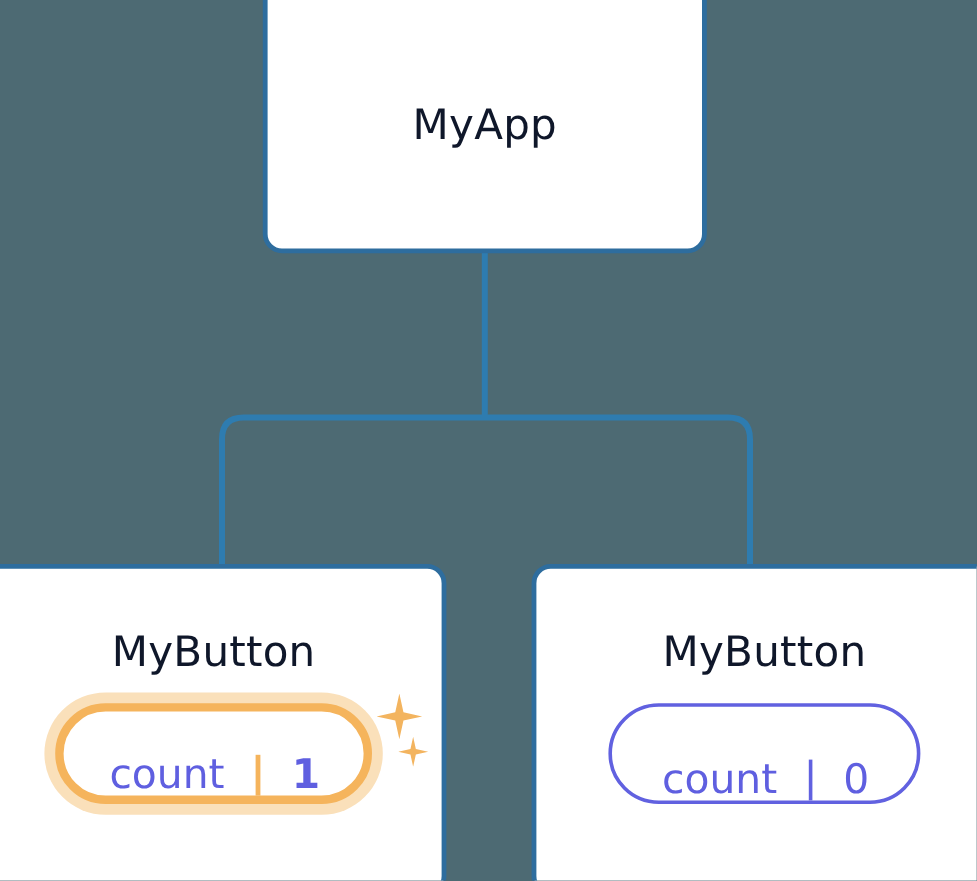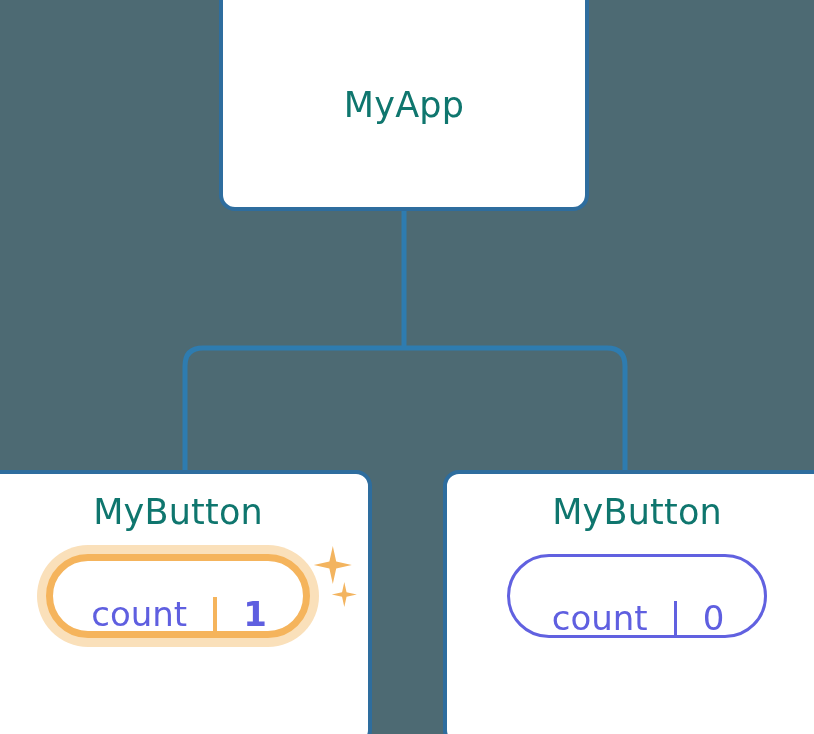--- a/index.html
+++ b/index.html
@@ -41,21 +41,21 @@
     top: -18px;
     width: 370px;
     height: 229px;
     border-radius: 16px;
     justify-content: center;
   }
   #node-root .node-title {
     margin-top: 18px;
   }
   .node-title {
-    color: #0f766e;
+    color: #0f172a;
     font-size: 35px;
     letter-spacing: 0.2px;
     line-height: 1;
     white-space: nowrap;
   }
   
   #node-left {
     left: -16px;
     top: 470px;
     width: 388px;
@@ -64,21 +64,21 @@
   }
   #node-right {
     left: 443px;
     top: 470px;
     width: 388px;
     height: 276px;
     border-radius: 16px;
   }
   #node-left .node-title,
   #node-right .node-title {
-    margin-top: 21px;
+    margin-top: 53px;
   }
   
   .badge-wrap {
     position: relative;
     margin-top: 24px;
     display: flex;
     align-items: center;
   }
   .badge {
     position: relative;

